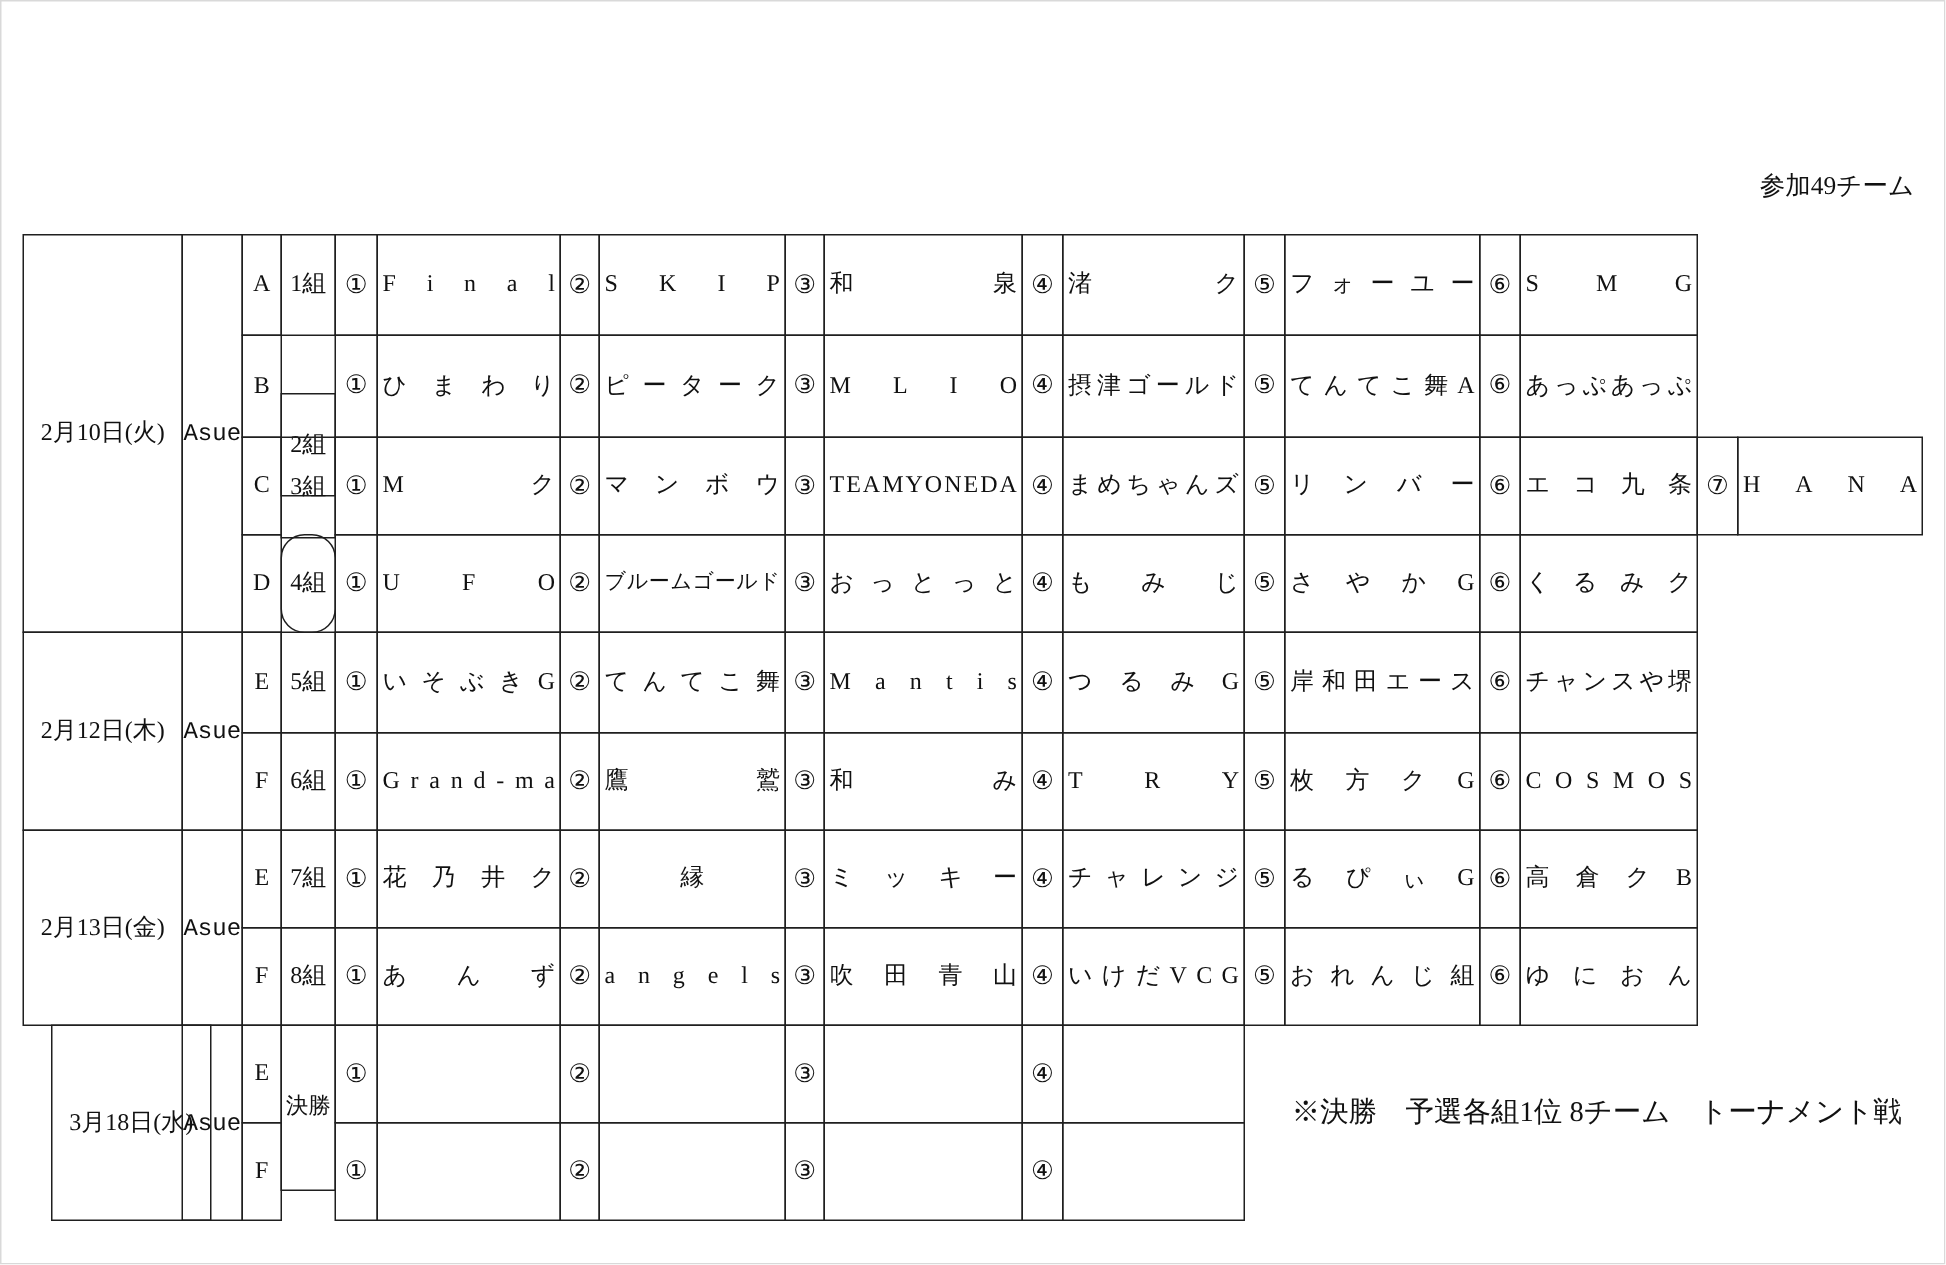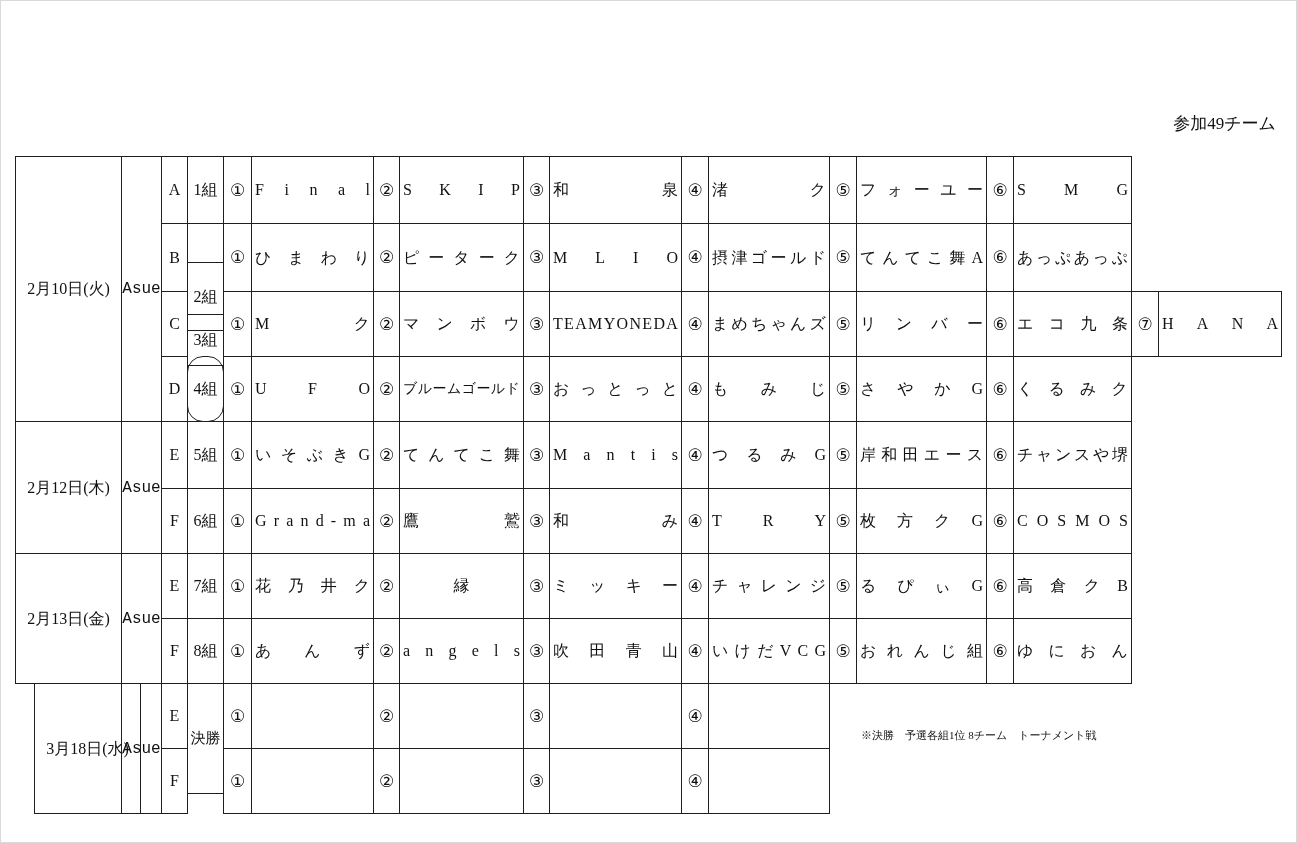--- a/index.html
+++ b/index.html
@@ -31,21 +31,21 @@
     font-size:16px;line-height:1;white-space:nowrap;
     background:transparent;
   }
   .team{justify-content:space-between;padding:0 3px;}
   .team.single{justify-content:center;}
   [data-name="venue-cell"]{font-size:16px;font-family:Liberation Mono, monospace;}
   [data-name="seed-number-cell"]{font-size:17px;font-family:"DejaVu Sans","Liberation Serif",serif;}
   [data-name="finals-label-cell"]{font-size:15px;}
   .note{
     position:absolute;top:727px;left:860px;
-    font-size:11px;white-space:nowrap;
+    font-size:19px;white-space:nowrap;
   }
 </style>
 </head>
 <body>
 
 <div class="page" data-name="page">
   <div class="subtitle" data-name="schedule-line">
     <span data-name="participants-count">参加49チーム</span>
   </div>
   <div id="draw-table" data-name="draw-table">
@@ -137,21 +137,21 @@
       <div class="cell" data-name="seed-number-cell" style="left: 985px; top: 222px; width: 28px; height: 69px;">⑥</div>
       <div class="cell team" data-name="team-name-cell" style="left: 1012px; top: 222px; width: 119px; height: 69px; font-size: 16px;">
         <span data-name="team-name-char">あ</span>
         <span data-name="team-name-char">っ</span>
         <span data-name="team-name-char">ぷ</span>
         <span data-name="team-name-char">あ</span>
         <span data-name="team-name-char">っ</span>
         <span data-name="team-name-char">ぷ</span>
       </div>
       <div class="cell" data-name="group-letter-cell" style="left: 160px; top: 290px; width: 27px; height: 66px;">C</div>
-      <div class="cell" data-name="group-number-cell" style="left: 186px; top: 290px; width: 37px; height: 52px; margin-top: 23px;">3組</div>
+      <div class="cell" data-name="group-number-cell" style="left: 186px; top: 290px; width: 37px; height: 68px;">3組</div>
       <div class="cell" data-name="seed-number-cell" style="left: 222px; top: 290px; width: 29px; height: 66px;">①</div>
       <div class="cell team" data-name="team-name-cell" style="left: 250px; top: 290px; width: 123px; height: 66px; font-size: 16px;">
         <span data-name="team-name-char">M</span>
         <span data-name="team-name-char">ク</span>
       </div>
       <div class="cell" data-name="seed-number-cell" style="left: 372px; top: 290px; width: 27px; height: 66px;">②</div>
       <div class="cell team" data-name="team-name-cell" style="left: 398px; top: 290px; width: 125px; height: 66px; font-size: 16px;">
         <span data-name="team-name-char">マ</span>
         <span data-name="team-name-char">ン</span>
         <span data-name="team-name-char">ボ</span>

